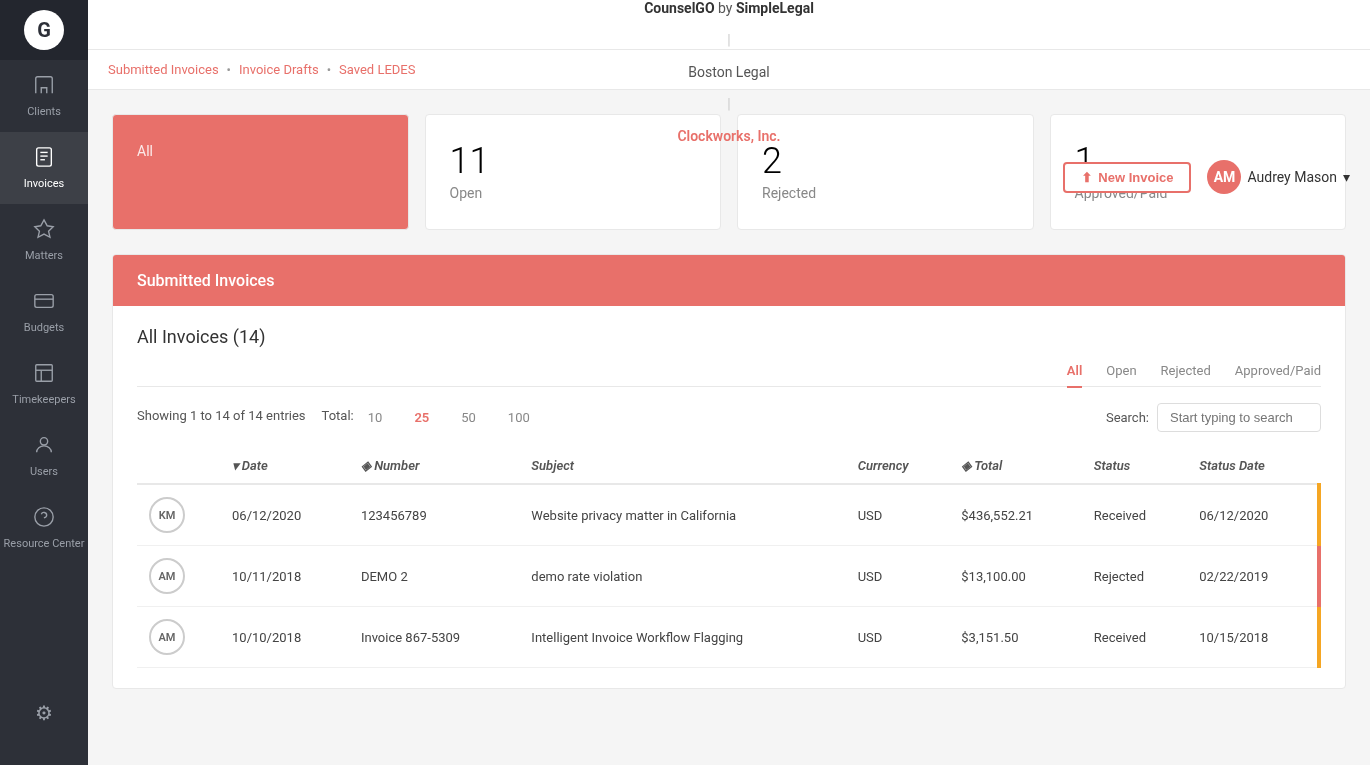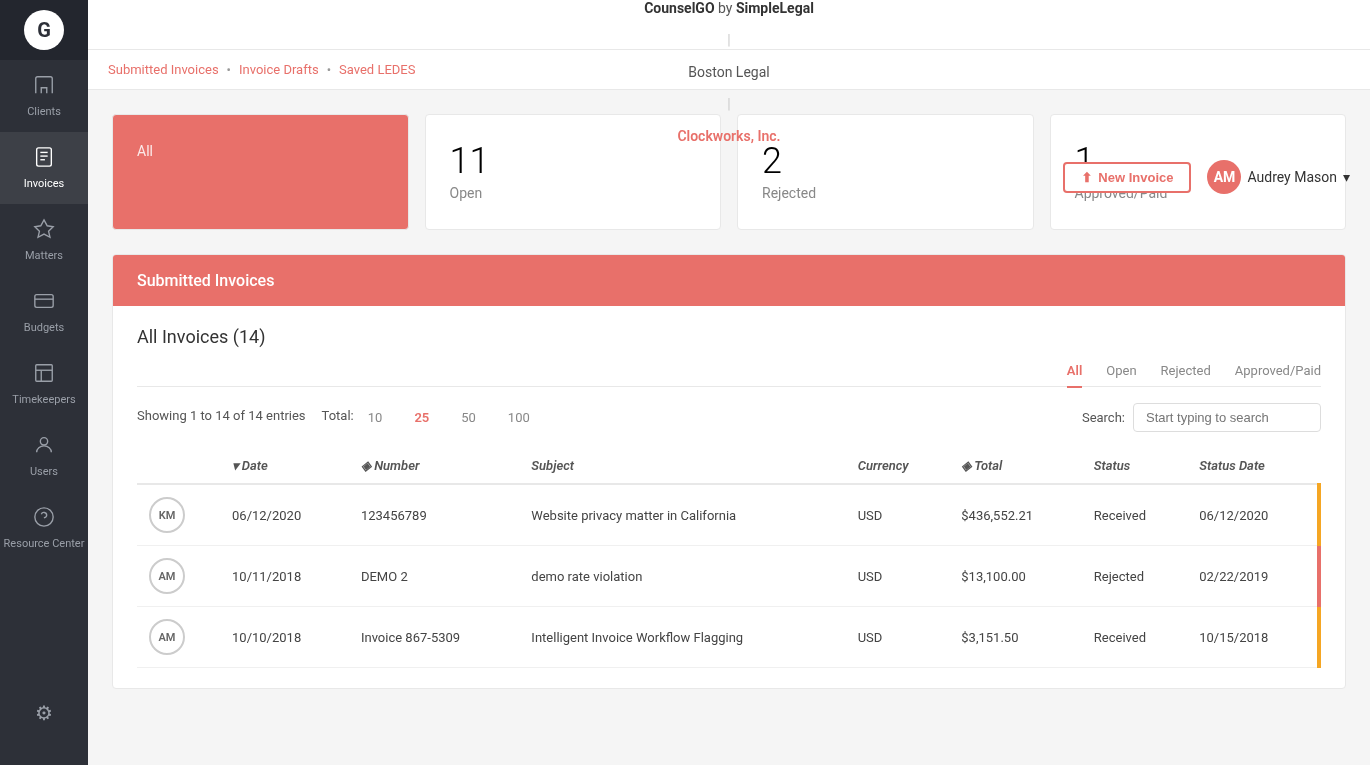--- a/index.html
+++ b/index.html
@@ -283,21 +283,21 @@
     }
     .search-label {
       font-size: 13px;
       color: #555;
     }
     .search-input {
       border: 1px solid #ddd;
       border-radius: 4px;
       padding: 6px 12px;
       font-size: 13px;
-      width: 188px;
+      width: 164px;
       color: #999;
       outline: none;
     }
 
     
     .invoices-table {
       width: 100%;
       border-collapse: collapse;
       font-size: 13px;
     }

